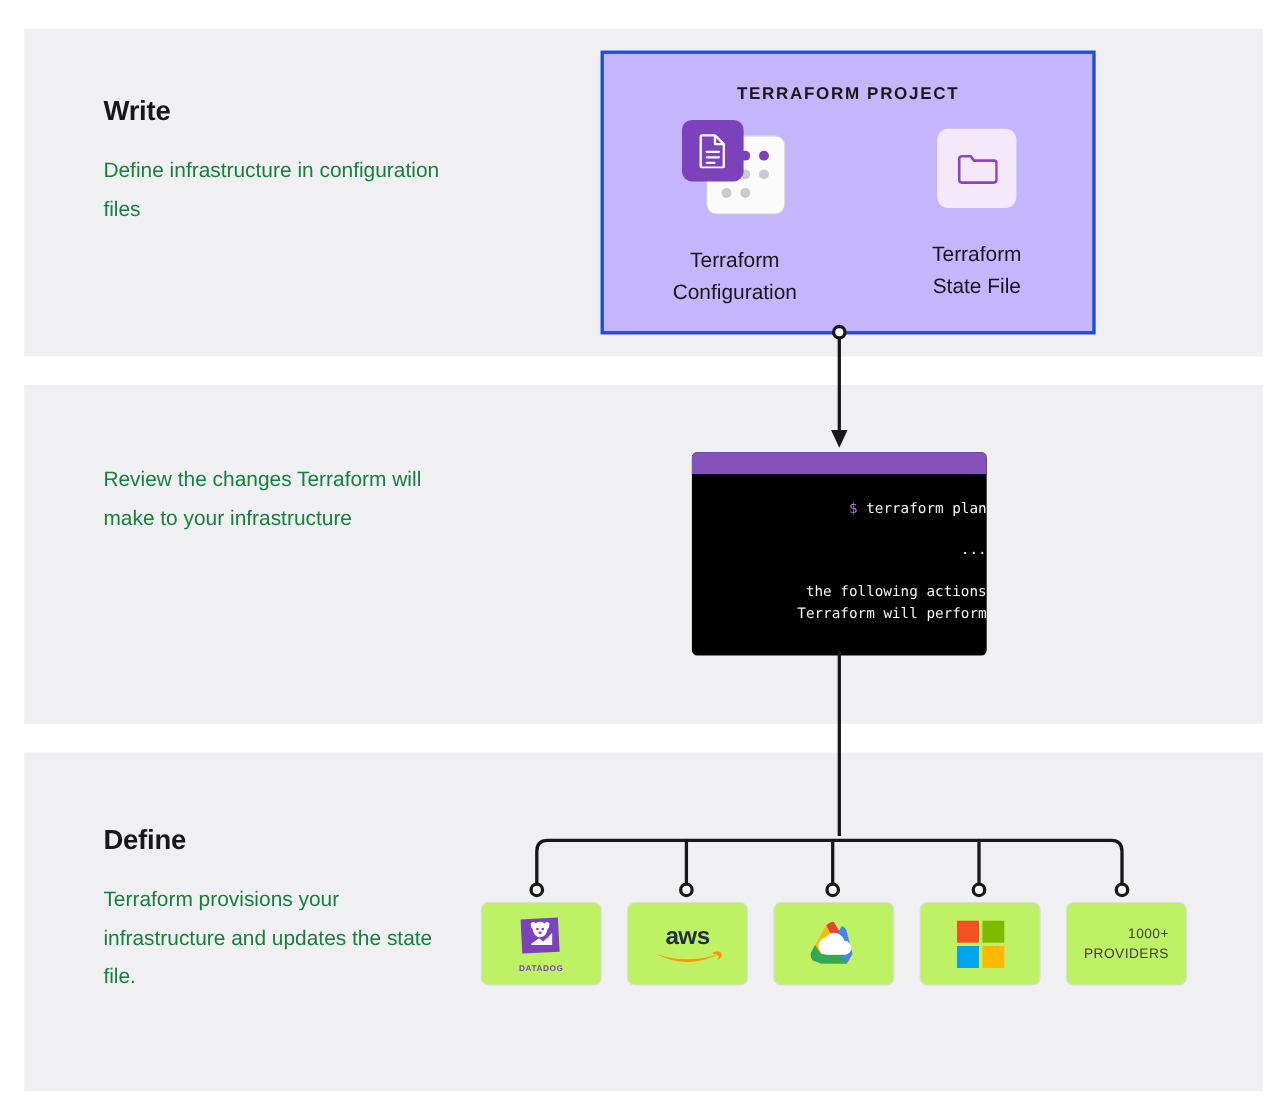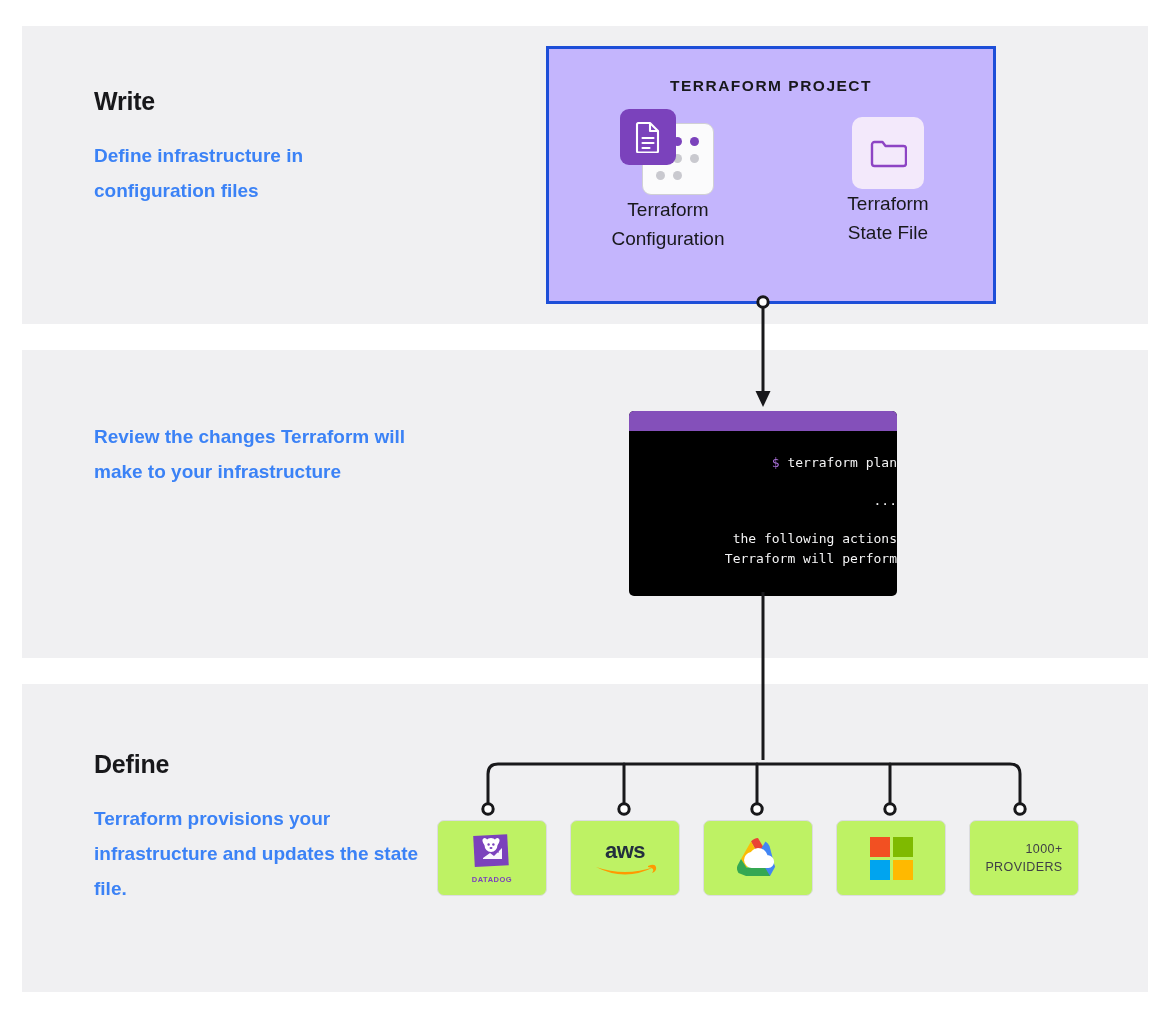--- a/index.html
+++ b/index.html
@@ -43,22 +43,22 @@
   .step-title {
     font-size: 25px;
     font-weight: 700;
     color: #18181b;
     letter-spacing: -0.2px;
     margin: 0 0 22px 0;
     line-height: 1.1;
   }
   .step-desc {
     font-size: 19px;
-    font-weight: 700;
-    color: #3b82f6;
+    font-weight: 400;
+    color: #15803d;
     line-height: 35px;
     margin: 0;
   }
   #text-write { top: 88px; }
   #text-plan  { top: 419px; }
   #text-apply { top: 751px; }
 
   
   #project-card {
     position: absolute;
@@ -86,21 +86,21 @@
     position: absolute;
     width: 160px;
     text-align: center;
   }
   #asset-config { left: 39px; top: 60px; }
   #asset-state  { left: 259px; top: 60px; }
   .asset-label {
     font-size: 19px;
     line-height: 29px;
     color: #18181b;
-    margin-top: 0;
+    margin-top: 28px;
   }
 
   
   .config-icon {
     position: relative;
     width: 96px;
     height: 86px;
     margin: 0 auto;
   }
   .config-sheet {

